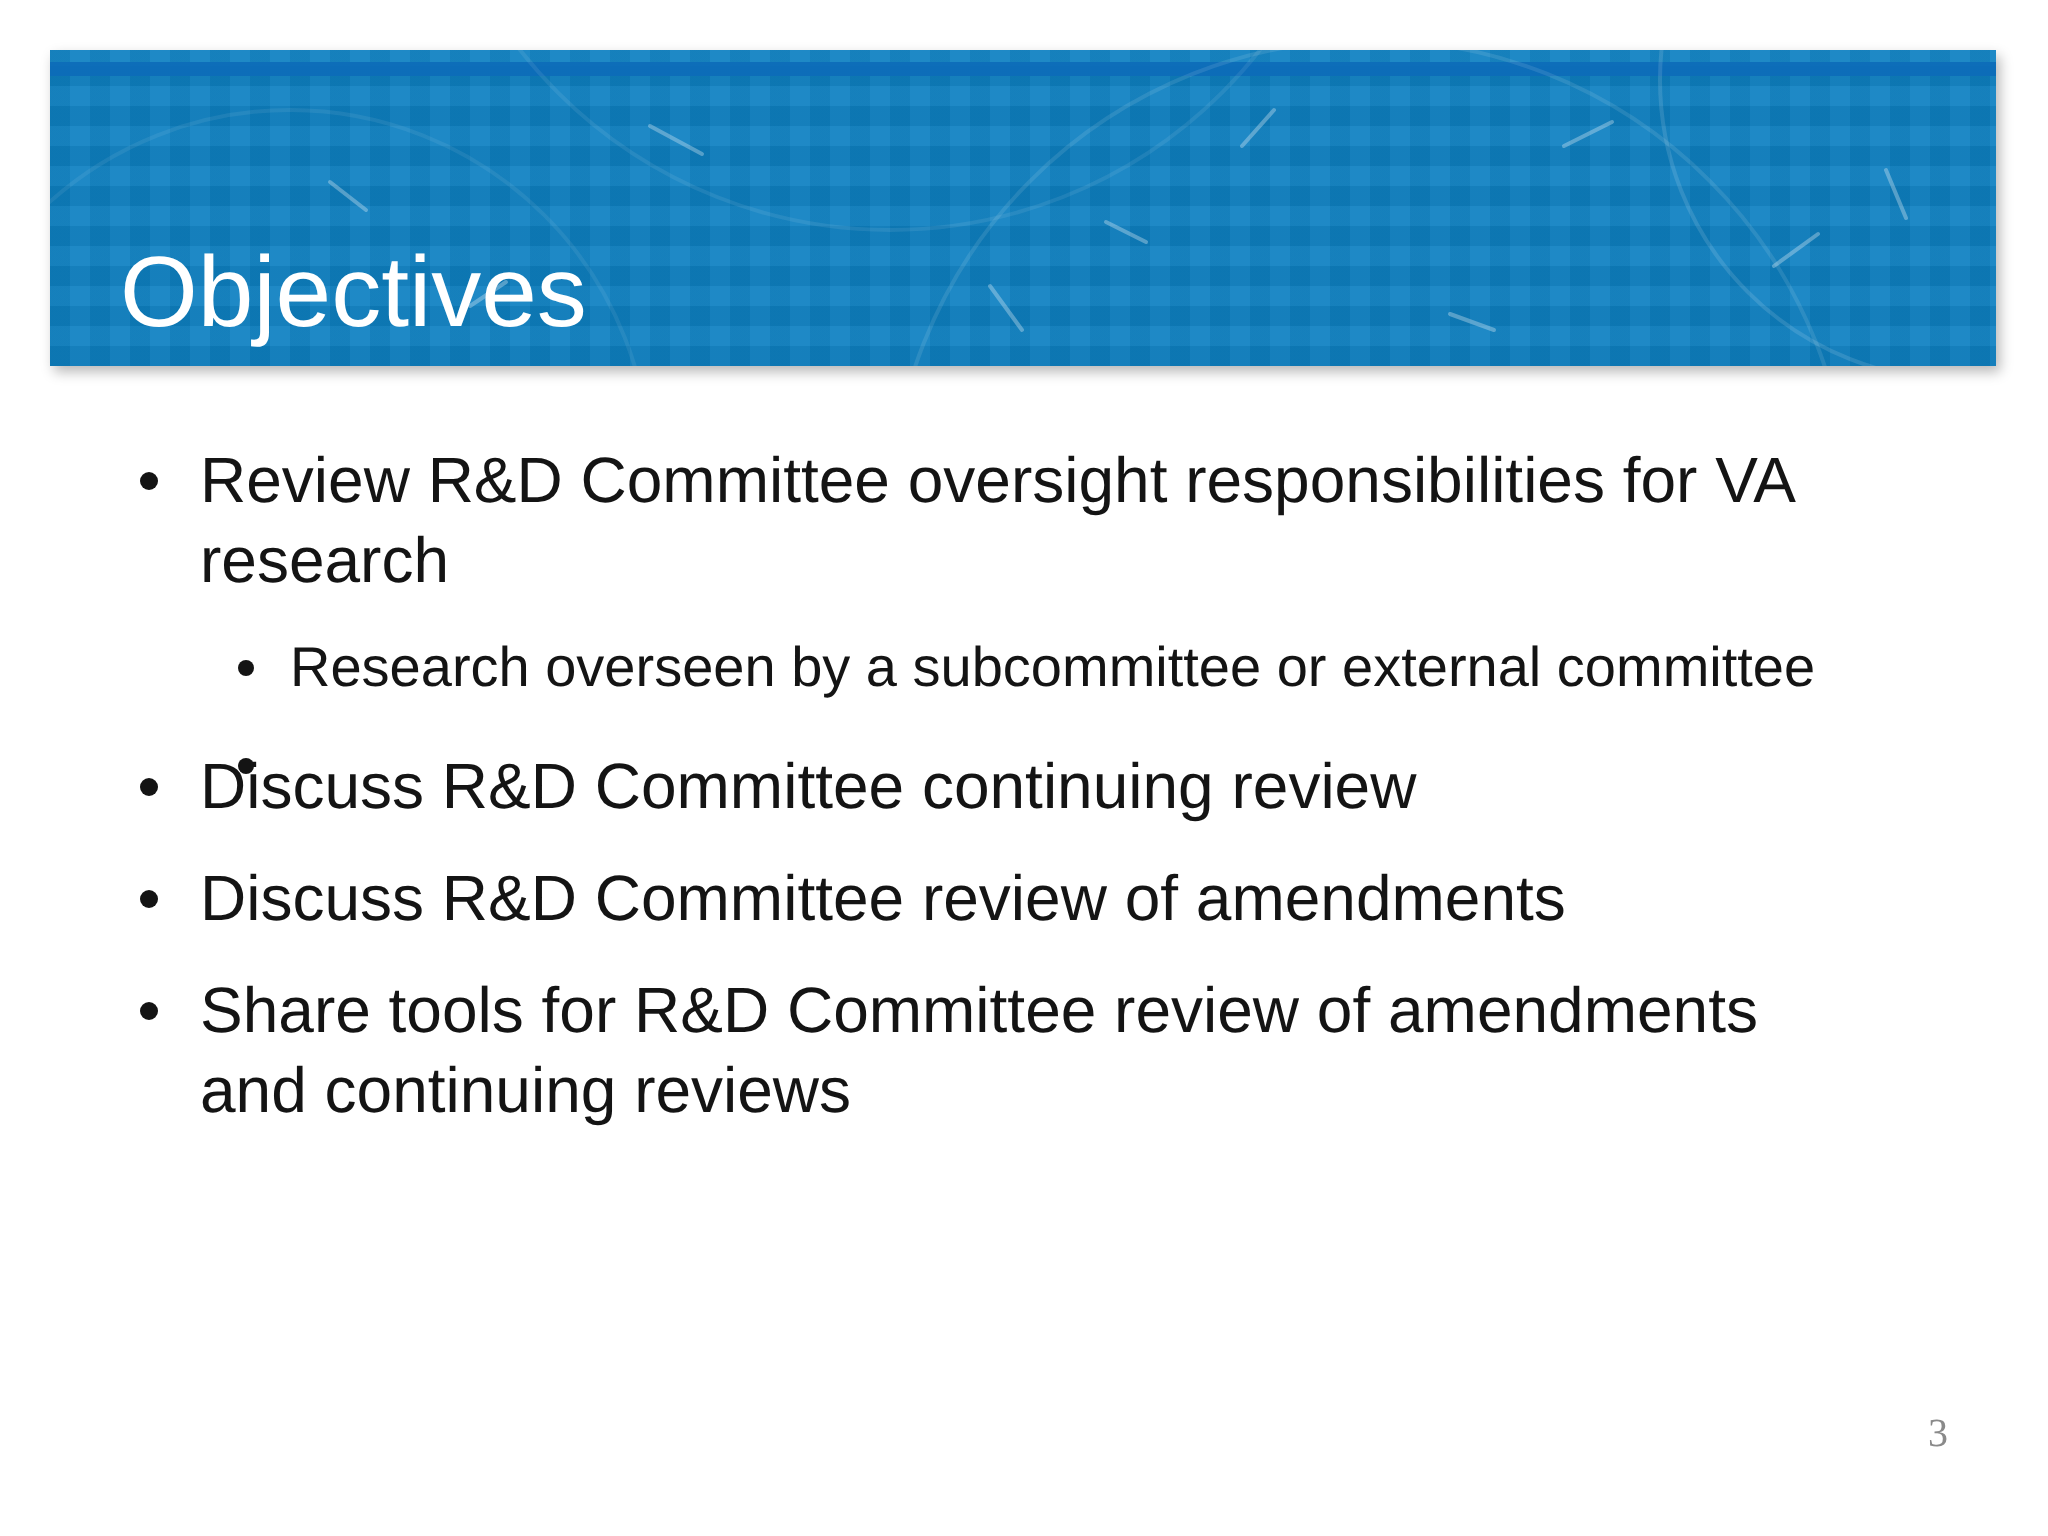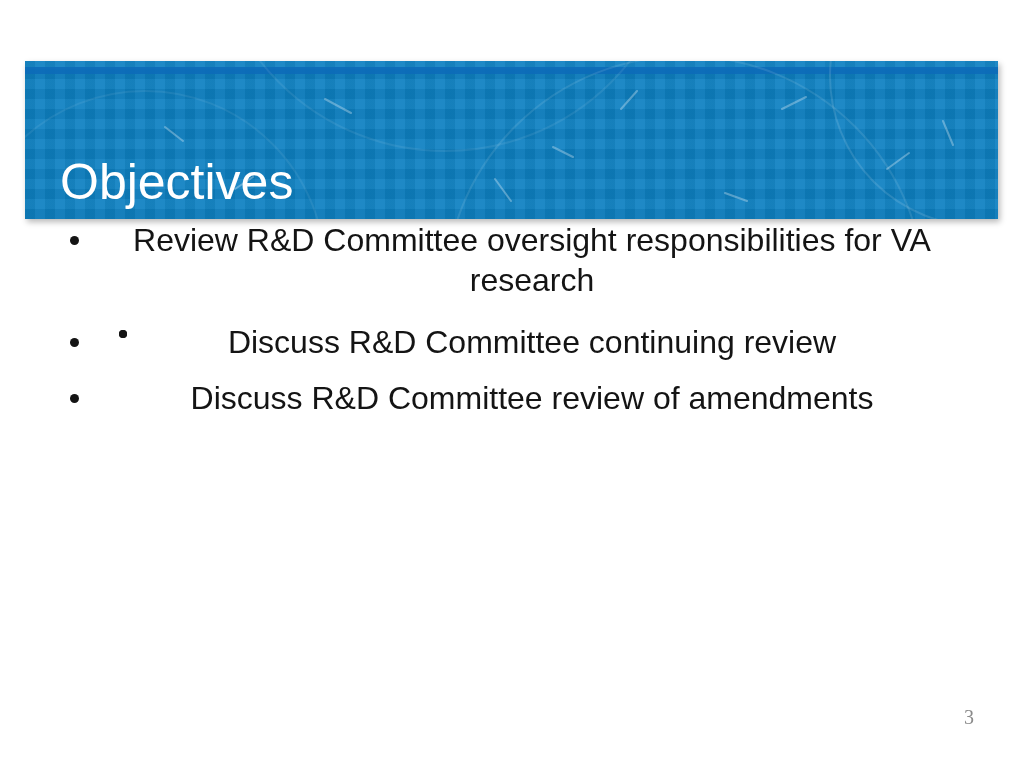--- a/index.html
+++ b/index.html
@@ -17,21 +17,20 @@
     position: absolute;
     left: 25px;
     top: 25px;
     width: 973px;
     height: 158px;
     background-color: var(--banner-blue, #0e81c2);
     background-image:
       repeating-linear-gradient(0deg,  rgba(0,0,0,0.045) 0 10px, rgba(255,255,255,0.035) 10px 20px),
       repeating-linear-gradient(90deg, rgba(0,0,0,0.045) 0 10px, rgba(255,255,255,0.035) 10px 20px);
     box-shadow: 2px 3px 6px rgba(0,0,0,0.28);
-    margin-top: 36px;
   }
   .banner-stripe {
     position: absolute;
     left: 0; right: 0; top: 6px;
     height: 7px;
     background: var(--banner-stripe-blue, #0c6cb8);
     opacity: 0.9;
   }
   .banner-art {
     position: absolute;
@@ -63,21 +62,20 @@
     list-style: none;
     color: var(--body-text, #141414);
   }
   .content li { position: relative; }
   .txt { white-space: pre-line; }
   li.l1 {
     font-size: 32px;
     line-height: 1.25;
     padding-left: 100px;
     margin: 0 0 16px 0;
-    text-align: center;
   }
   li.l2 {
     font-size: 28px;
     line-height: 1.25;
     padding-left: 145px;
     margin: 0 0 14px 0;
   }
   li.l2 + li.l1 { margin-top: 22px; }
   .dot {
     position: absolute;
@@ -130,29 +128,35 @@
   </header>
 
   <ul class="content">
     <li class="l1">
       <span class="dot"></span>
       <span class="txt">Review R&amp;D Committee oversight responsibilities for VA
 research</span>
     </li>
     <li class="l2">
       <span class="dot"></span>
+      <span class="txt">Research overseen by a subcommittee or external committee</span>
     </li>
     <li class="l2">
       <span class="dot"></span>
     </li>
     <li class="l1">
       <span class="dot"></span>
       <span class="txt">Discuss R&amp;D Committee continuing review</span>
     </li>
     <li class="l1">
       <span class="dot"></span>
       <span class="txt">Discuss R&amp;D Committee review of amendments</span>
     </li>
+    <li class="l1">
+      <span class="dot"></span>
+      <span class="txt">Share tools for R&amp;D Committee review of amendments
+and continuing reviews</span>
+    </li>
   </ul>
 
   <div class="pagenum">3</div>
 
 </div>
 
 </body></html>

